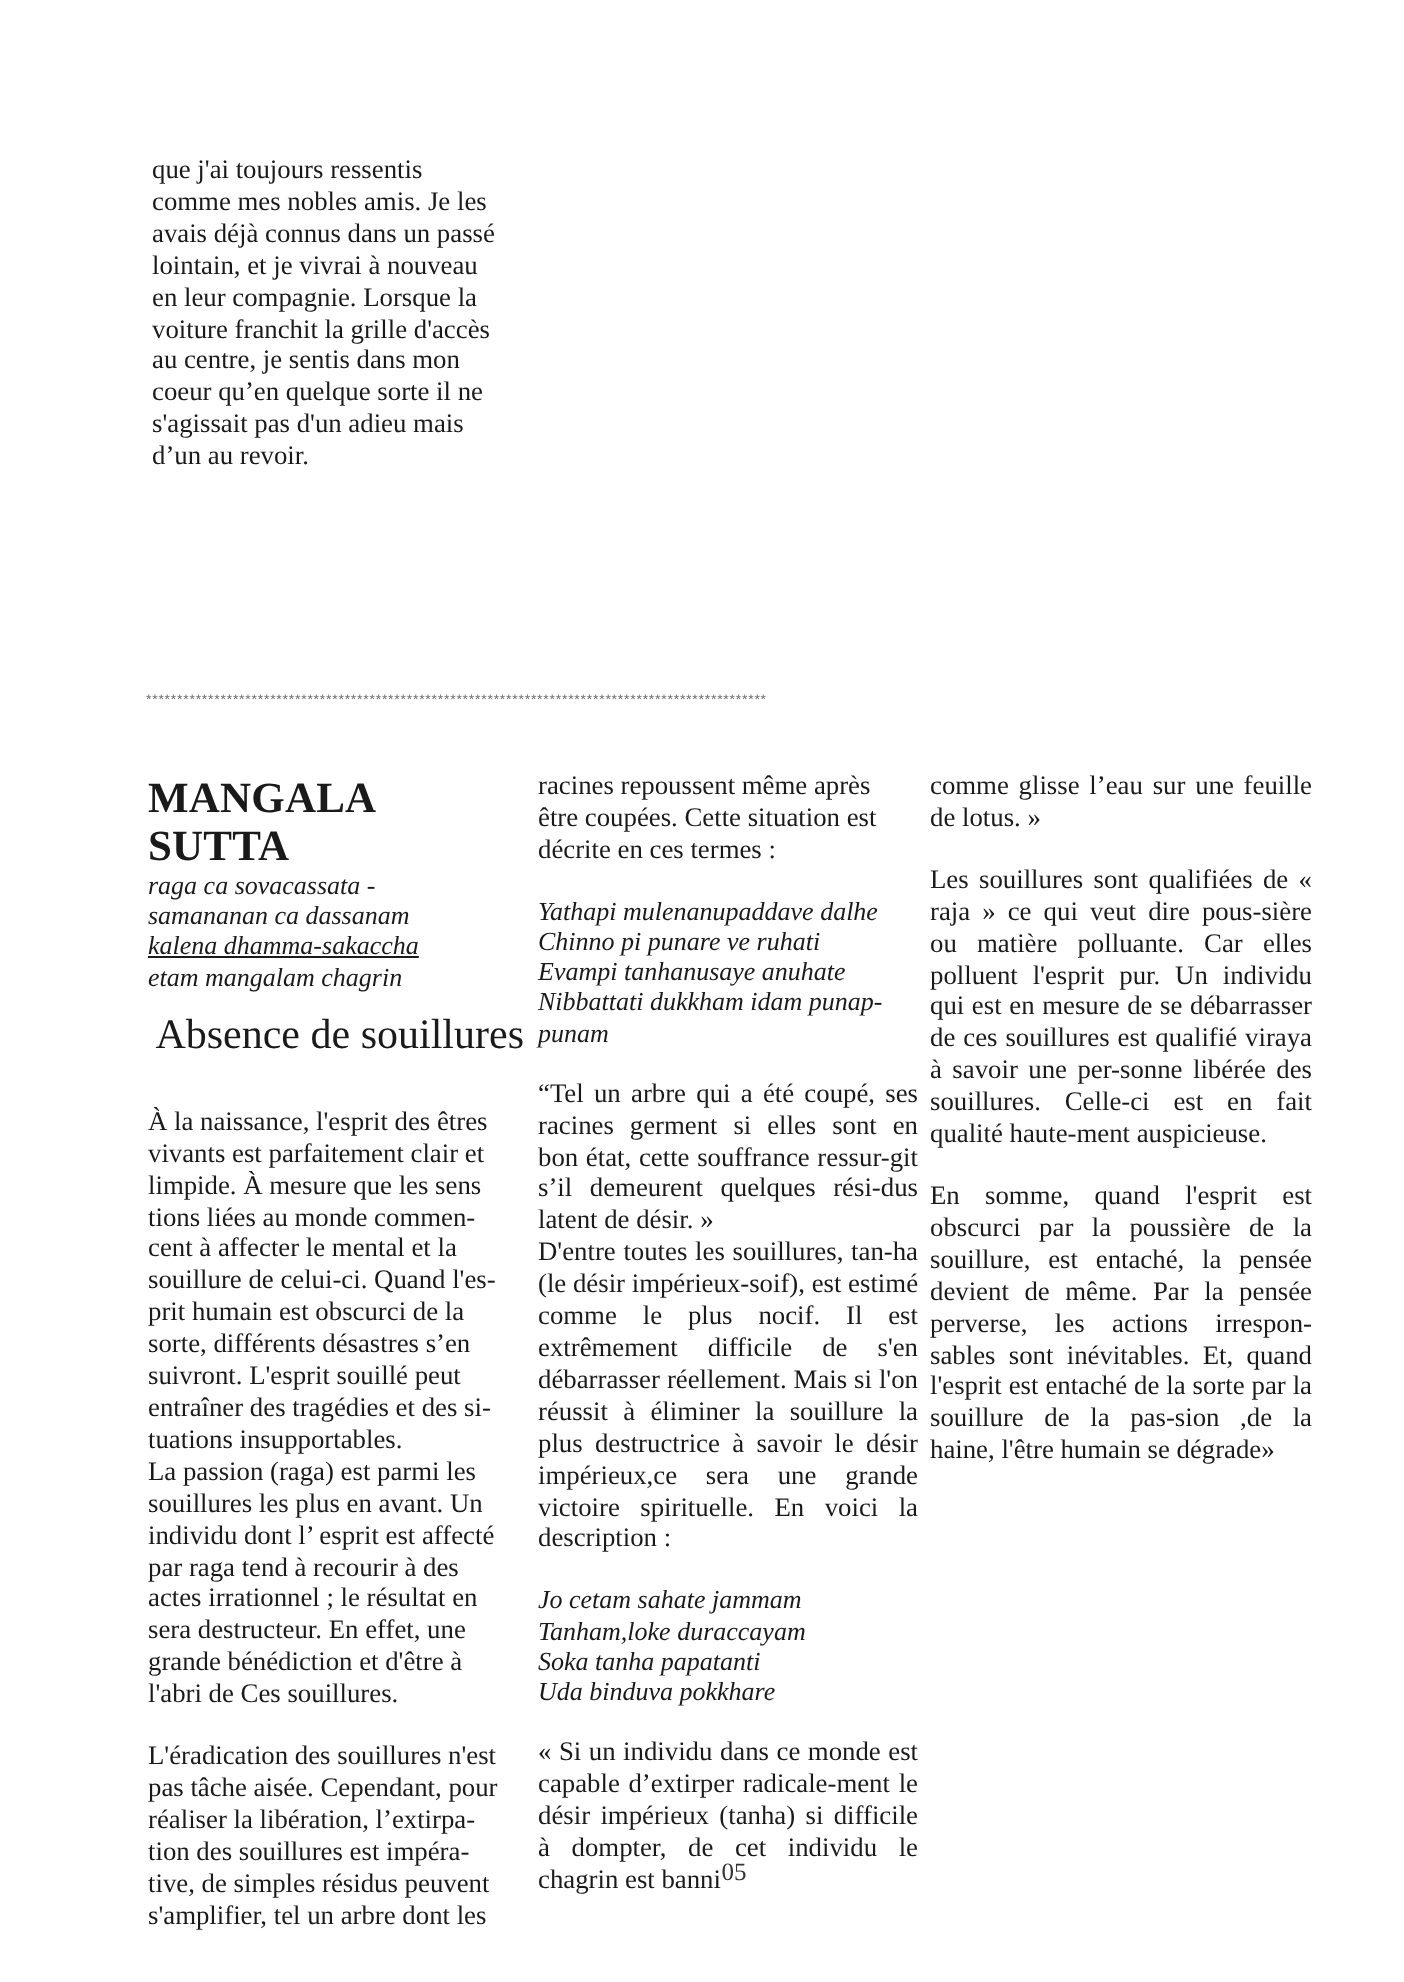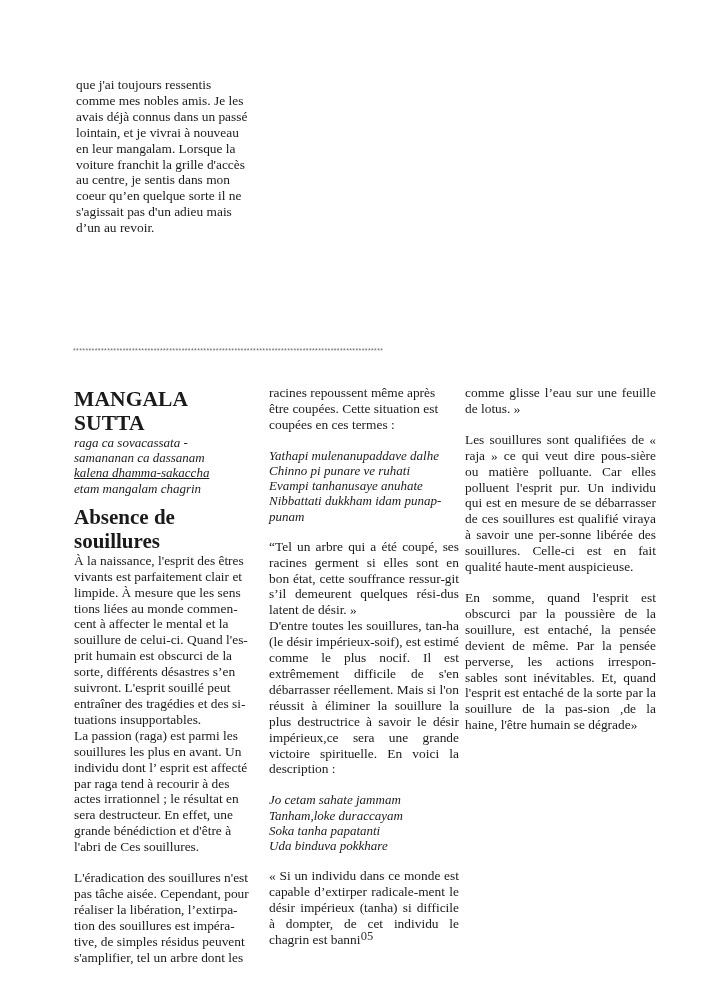--- a/index.html
+++ b/index.html
@@ -63,22 +63,23 @@
     .verse {
       font-style: italic;
       font-size: 13px;
       line-height: 15.2px;
       margin: 0;
     }
     .verse .u { text-decoration: underline; margin-top: 42px; }
     .subtitle {
       font-size: 21px;
       line-height: 24px;
-      margin: 9px 0 0 0;
-      font-weight: bold;
+      margin: 9px 0 24px 0;
+      font-weight: normal;
+      text-align: right;
     }
     .justify { text-align: justify; }
     .gap { height: 15px; }
     .page-number {
       position: absolute;
       left: 0;
       width: 702px;
       top: 929px;
       text-align: center;
       font-size: 12.5px;
@@ -88,21 +89,21 @@
 </head>
 <body>
 
 <div class="page">
 
   <div class="top-col">
     <p class="p">que j'ai toujours ressentis</p>
     <p class="p">comme mes nobles amis. Je les</p>
     <p class="p">avais déjà connus dans un passé</p>
     <p class="p">lointain, et je vivrai à nouveau</p>
-    <p class="p">en leur mangalam. Lorsque la</p>
+    <p class="p">en leur compagnie. Lorsque la</p>
     <p class="p">voiture franchit la grille d'accès</p>
     <p class="p">au centre, je sentis dans mon</p>
     <p class="p">coeur qu’en quelque sorte il ne</p>
     <p class="p">s'agissait pas d'un adieu mais</p>
     <p class="p">d’un au revoir.</p>
   </div>
 
   <div class="separator">****************************************************************************************************</div>
 
   <div class="col col1">
@@ -143,21 +144,21 @@
       <p class="p">tion des souillures est impéra-</p>
       <p class="p">tive, de simples résidus peuvent</p>
       <p class="p">s'amplifier, tel un arbre dont les</p>
     </div>
   </div>
 
   <div class="col col2">
     <div>
       <p class="p">racines repoussent même après</p>
       <p class="p">être coupées. Cette situation est</p>
-      <p class="p">coupées en ces termes :</p>
+      <p class="p">décrite en ces termes :</p>
     </div>
     <div class="gap"></div>
     <div>
       <p class="verse">Yathapi mulenanupaddave dalhe</p>
       <p class="verse">Chinno pi punare ve ruhati</p>
       <p class="verse">Evampi tanhanusaye anuhate</p>
       <p class="verse">Nibbattati dukkham idam punap-</p>
       <p class="verse">punam</p>
     </div>
     <div class="gap"></div>

